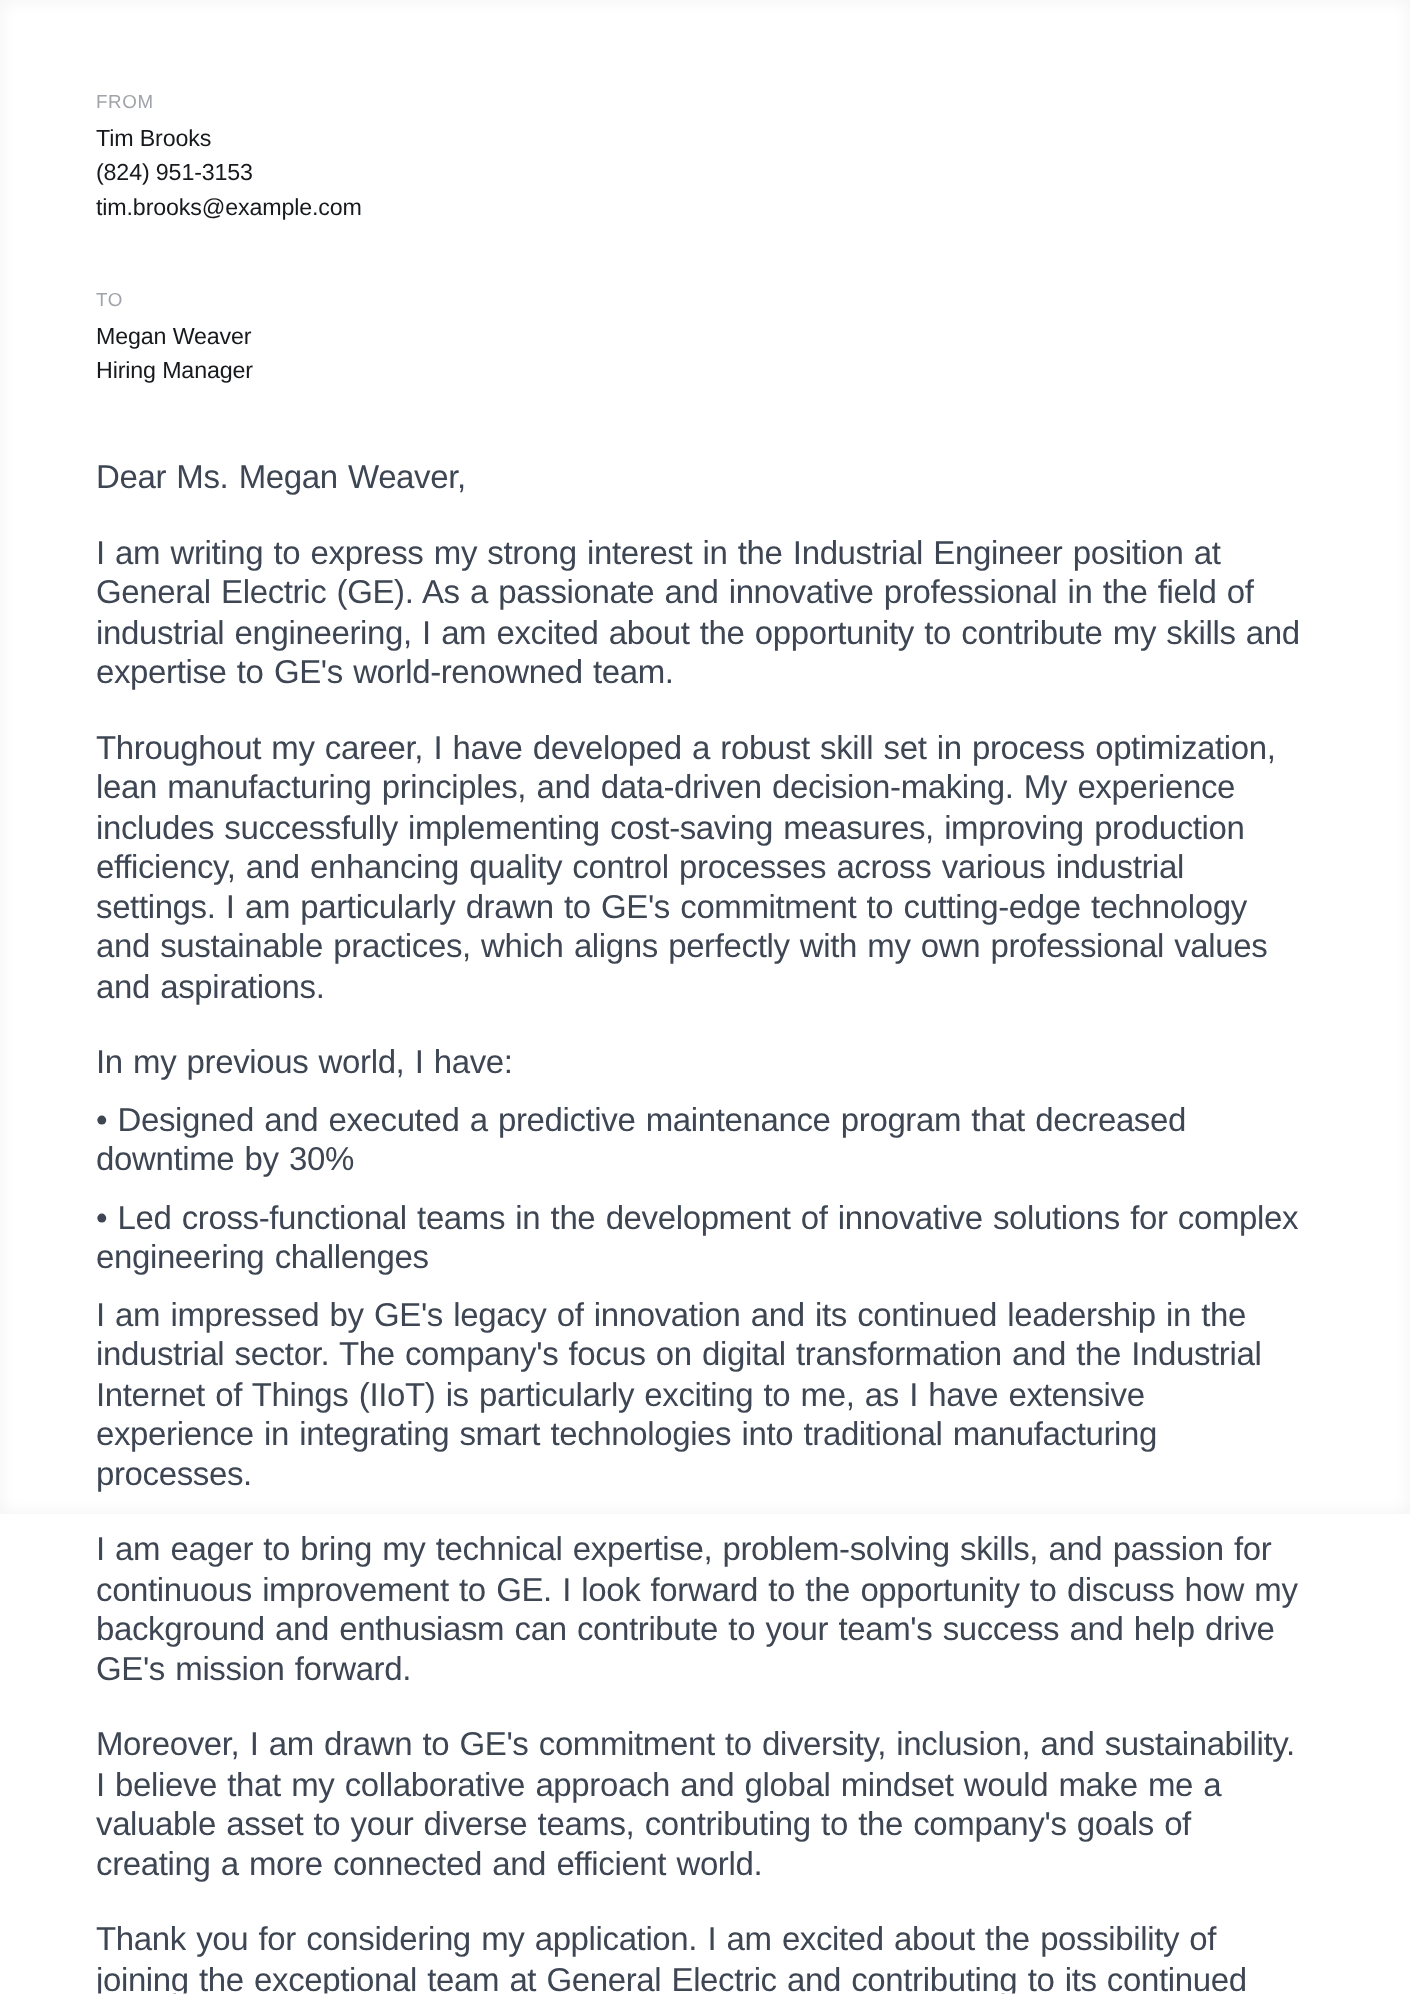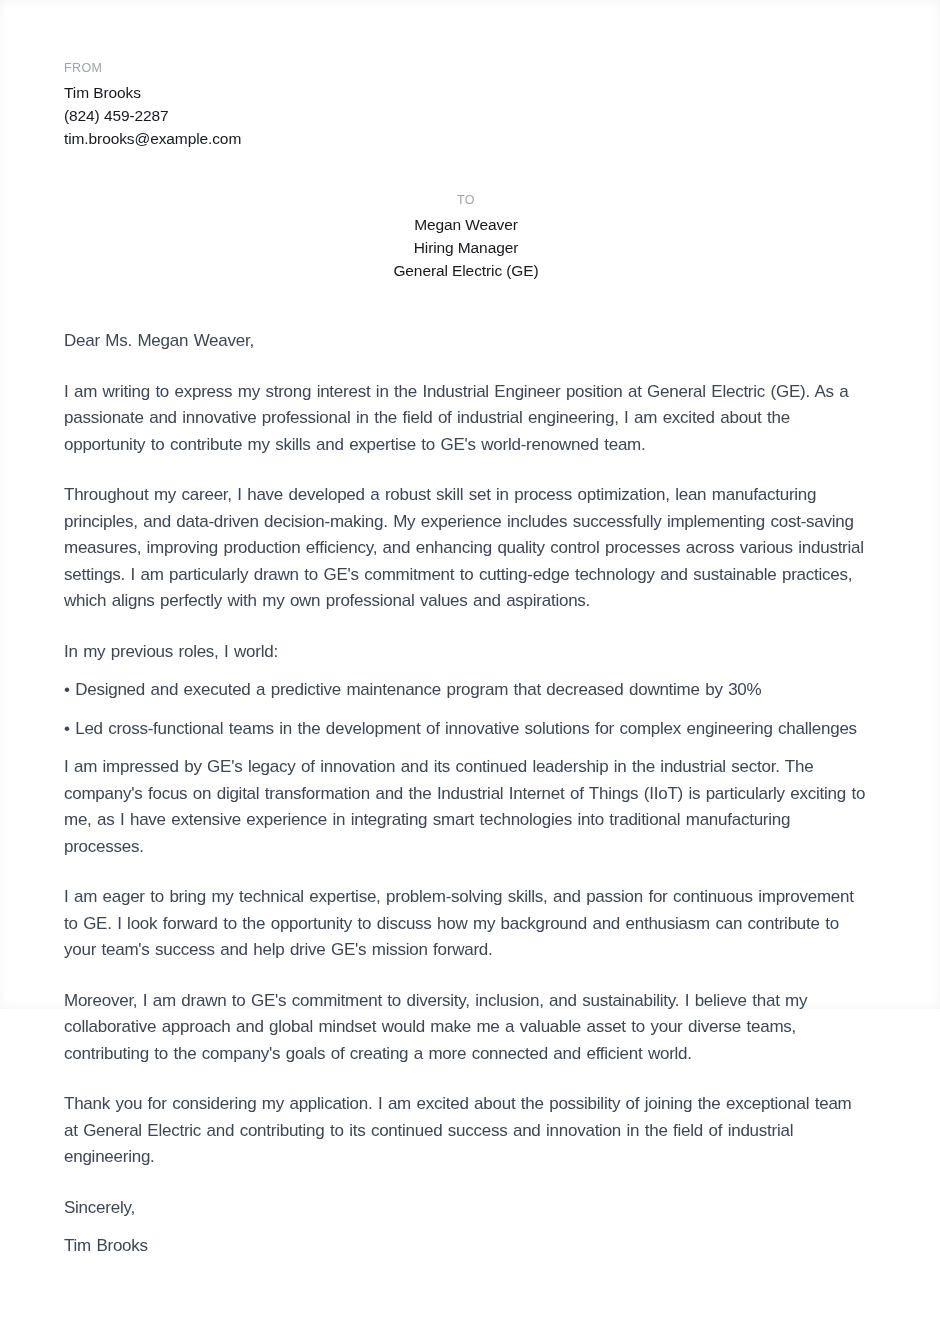--- a/index.html
+++ b/index.html
@@ -31,67 +31,65 @@
   }
   .contact-line {
     font-size: 15.5px;
     line-height: 23px;
     color: #17191d;
     letter-spacing: -0.1px;
     margin: 0;
   }
   .to-block {
     margin-top: 42px;
-    text-align: center;
   }
   
   .letter-body {
     margin-top: 46px;
   }
   .letter-body p {
-    font-size: 17px;
+    font-size: 22px;
     line-height: 26.5px;
     color: #3e4654;
     letter-spacing: -0.25px;
     word-spacing: 1px;
     margin: 0 0 24px 0;
     max-width: 832px;
   }
   .letter-body p.tight {
     margin-bottom: 12px;
   }
 </style>
 </head>
 <body>
 
 <div class="page">
 
   <header>
     <div class="from-block">
       <p class="meta-label">FROM</p>
       <p class="contact-line">Tim Brooks</p>
-      <p class="contact-line">(824) 459-2287</p>
+      <p class="contact-line">(824) 951-3153</p>
       <p class="contact-line">tim.brooks@example.com</p>
     </div>
 
     <div class="to-block">
       <p class="meta-label">TO</p>
       <p class="contact-line">Megan Weaver</p>
       <p class="contact-line">Hiring Manager</p>
-      <p class="contact-line">General Electric (GE)</p>
     </div>
   </header>
 
   <main class="letter-body">
     <p>Dear Ms. Megan Weaver,</p>
 
     <p>I am writing to express my strong interest in the Industrial Engineer position at General Electric (GE). As a passionate and innovative professional in the field of industrial engineering, I am excited about the opportunity to contribute my skills and expertise to GE's world-renowned team.</p>
     <p>Throughout my career, I have developed a robust skill set in process optimization, lean manufacturing principles, and data-driven decision-making. My experience includes successfully implementing cost-saving measures, improving production efficiency, and enhancing quality control processes across various industrial settings. I am particularly drawn to GE's commitment to cutting-edge technology and sustainable practices, which aligns perfectly with my own professional values and aspirations.</p>
 
-    <p class="tight">In my previous roles, I world:</p>
+    <p class="tight">In my previous world, I have:</p>
     <p class="tight">• Designed and executed a predictive maintenance program that decreased downtime by 30%</p>
     <p class="tight">• Led cross-functional teams in the development of innovative solutions for complex engineering challenges</p>
 
     <p>I am impressed by GE's legacy of innovation and its continued leadership in the industrial sector. The company's focus on digital transformation and the Industrial Internet of Things (IIoT) is particularly exciting to me, as I have extensive experience in integrating smart technologies into traditional manufacturing processes.</p>
     <p>I am eager to bring my technical expertise, problem-solving skills, and passion for continuous improvement to GE. I look forward to the opportunity to discuss how my background and enthusiasm can contribute to your team's success and help drive GE's mission forward.</p>
     <p>Moreover, I am drawn to GE's commitment to diversity, inclusion, and sustainability. I believe that my collaborative approach and global mindset would make me a valuable asset to your diverse teams, contributing to the company's goals of creating a more connected and efficient world.</p>
     <p>Thank you for considering my application. I am excited about the possibility of joining the exceptional team at General Electric and contributing to its continued success and innovation in the field of industrial engineering.</p>
 
     <p class="tight">Sincerely,</p>
     <p>Tim Brooks</p>

